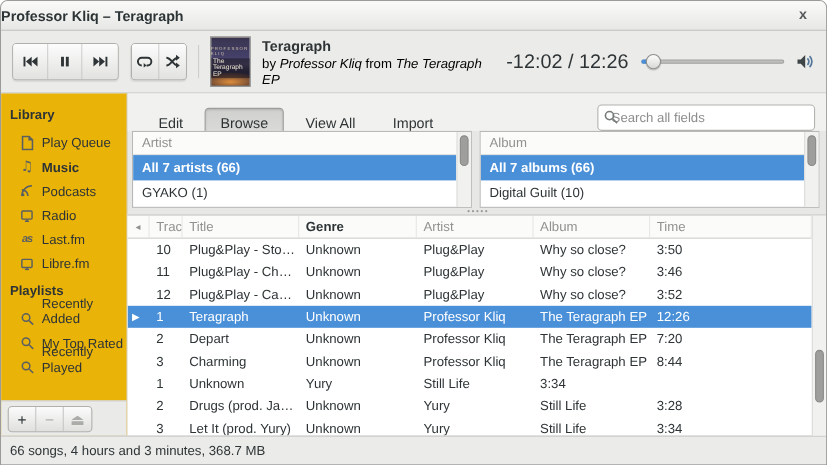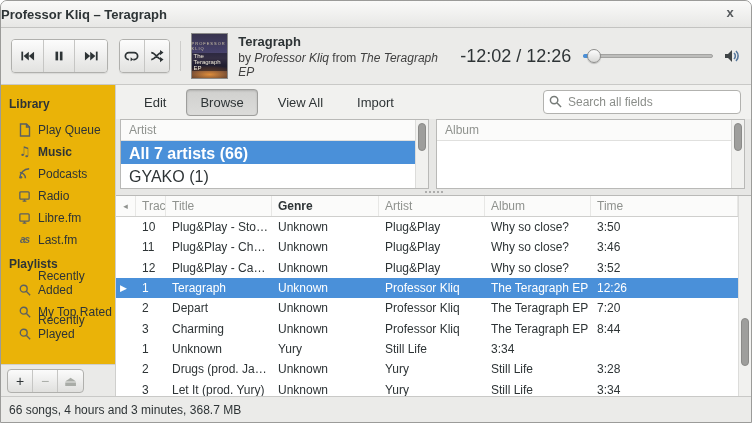--- a/index.html
+++ b/index.html
@@ -27,21 +27,21 @@
   .tool-sep { width:1px; height:30px; background:#cdcdcb; margin:0 10px; }
   .album-art { width:46px; height:46px; border:1px solid #8b8b89; margin-right:10px;
     background:
       radial-gradient(ellipse 40px 12px at 50% 92%, rgba(255,160,60,.85), rgba(255,140,40,.25) 60%, transparent 75%),
       linear-gradient(#38344e 0%, #45406a 40%, #5d5273 55%, #33304a 70%, #201d2e 100%);
     display:flex; flex-direction:column; align-items:center; justify-content:center; gap:2px; }
   .album-art .art-l1 { font-size:4px; letter-spacing:1px; color:#cfc4a8; }
   .album-art .art-l2 { font-size:6px; color:#efe9d8; background:rgba(20,18,30,.55); padding:0 2px; }
   .track-info { display:flex; flex-direction:column; justify-content:center; gap:2px; min-width:210px; }
   .track-title { font-weight:bold; font-size:13px; }
-  .track-byline { font-size:12px; color:#404040; }
+  .track-byline { font-size:12px; color:#000000; }
   .track-byline i { font-style:italic; }
   .time-display { margin-left:auto; font-size:18px; white-space:nowrap; padding:0 12px; }
   .seek { width:160px; height:14px; position:relative; display:flex; align-items:center; }
   .seek .track { position:absolute; left:0; right:0; height:4px; background:#bdbdbb;
     border:1px solid #a3a3a1; border-radius:3px; }
   .seek .fill { position:absolute; left:0; width:10px; height:4px; background:#4a90d9; border-radius:3px 0 0 3px; }
   .seek .knob { position:absolute; left:4px; width:14px; height:14px; border-radius:50%;
     background:linear-gradient(#fdfdfd,#d8d8d6); border:1px solid #8e8e8c; box-shadow:0 1px 1px rgba(0,0,0,.2); }
   .volume { margin-left:10px; width:22px; display:flex; justify-content:center; }
 
@@ -61,37 +61,37 @@
   .mini-group { display:flex; border:1px solid #b0b0ad; border-radius:4px; overflow:hidden;
     background:linear-gradient(#fbfbfb,#e0e0de); }
   .mini-btn { width:25px; height:22px; display:flex; align-items:center; justify-content:center;
     border-right:1px solid #c6c6c4; font-size:14px; color:#2e3436; }
   .mini-btn:last-child { border-right:none; }
   .mini-btn.disabled { color:#a9aca7; }
 
   .content { flex:1; display:flex; flex-direction:column; background:#e7e7e5; min-width:0; }
 
   
-  .tabbar { height:34px; flex:0 0 34px; background:#f1f1ef; display:flex; align-items:center; padding-left:14px; }
+  .tabbar { height:34px; flex:0 0 34px; background:#f1f1ef; display:flex; align-items:flex-end; padding-left:14px; }
   .tab { padding:5px 13px; margin-right:6px; font-size:13px; color:#2e3436; border:1px solid transparent; border-radius:4px; }
   .tab.active { background:linear-gradient(#d0d0ce,#dcdcda); border-color:#9e9e9c;
     box-shadow:inset 0 1px 2px rgba(0,0,0,.15); }
   .searchbox { margin-left:auto; margin-right:10px; width:198px; height:24px; position:relative; }
   .searchbox svg { position:absolute; left:6px; top:5px; color:#767b78; }
   .searchbox input { width:100%; height:100%; border:1px solid #b2b2af; border-radius:4px;
-    padding:0 6px 0 24px; font-family:"Liberation Sans",sans-serif; font-size:12px; color:#2e3436; background:#fff; outline:none; }
+    padding:0 6px 0 12px; font-family:"Liberation Sans",sans-serif; font-size:12px; color:#2e3436; background:#fff; outline:none; }
   .searchbox input::placeholder { color:#8b8e8a; }
 
   
   .browser { height:70px; flex:0 0 70px; display:flex; gap:7px; padding:0 6px 0 4px; }
   .pane { flex:1; border:1px solid #b9b9b7; background:#fff; display:flex; min-width:0; }
   .pane-body { flex:1; display:flex; flex-direction:column; min-width:0; overflow:hidden; }
   .pane-header { height:21px; flex:0 0 21px; background:#fbfbfa; border-bottom:1px solid #e0e0de;
     color:#8f928e; padding:3px 0 0 8px; font-size:12px; }
-  .pane-row { height:23px; flex:0 0 23px; padding:4px 0 0 8px; font-size:16px; white-space:nowrap;
+  .pane-row { height:23px; flex:0 0 23px; padding:4px 0 0 8px; font-size:12px; white-space:nowrap;
     overflow:hidden; text-overflow:ellipsis; }
   .pane-row.selected { background:#4a90d9; color:#fff; font-weight:bold; }
   .vscroll { width:13px; flex:0 0 13px; background:#f1f1ef; border-left:1px solid #dcdcda; position:relative; }
   .vthumb { position:absolute; left:2px; right:2px; border-radius:5px; background:#9e9e9c; border:1px solid #8a8a88; }
 
   
   .splitter { height:6px; flex:0 0 6px; display:flex; align-items:center; justify-content:center; }
   .grip { width:2px; height:2px; border-radius:50%; background:#9a9a98;
     box-shadow:4px 0 0 #9a9a98, 8px 0 0 #9a9a98, -4px 0 0 #9a9a98, -8px 0 0 #9a9a98; }
 
@@ -248,33 +248,33 @@
                 <svg width="13" height="13" viewBox="0 0 14 14" fill="none" stroke="currentColor" stroke-width="1.4">
                   <rect x="2" y="3" width="10" height="8" rx="1"></rect>
                   <path d="M5 13h4"></path>
                   <path d="M7 11v2"></path>
                 </svg>
               </span>
               <span>Radio</span>
             </div>
             <div class="side-item">
               <span class="icn">
+                <span class="lastfm-glyph">as</span>
+              </span>
+              <span>Last.fm</span>
+            </div>
+            <div class="side-item">
+              <span class="icn">
                 <svg width="13" height="13" viewBox="0 0 14 14" fill="none" stroke="currentColor" stroke-width="1.4">
                   <rect x="2" y="3" width="10" height="8" rx="1"></rect>
                   <path d="M5 13h4"></path>
                   <path d="M7 11v2"></path>
                 </svg>
               </span>
               <span>Libre.fm</span>
-            </div>
-            <div class="side-item">
-              <span class="icn">
-                <span class="lastfm-glyph">as</span>
-              </span>
-              <span>Last.fm</span>
             </div>
           </div>
         <div class="side-header" style="margin-top:6px">Playlists</div>
         <div id="playlist-items">
             <div class="side-item">
               <span class="icn">
                 <svg width="12" height="12" viewBox="0 0 14 14" fill="none" stroke="currentColor" stroke-width="1.6">
                   <circle cx="5.5" cy="5.5" r="4"></circle>
                   <path d="M8.7 8.7L13 13"></path>
                 </svg>
@@ -334,20 +334,24 @@
                 <div class="pane-row">GYAKO (1)</div>
               </div>
           </div>
           <div class="vscroll">
               <div class="vthumb" style="top:3px;height:28px"></div>
             </div>
         </div>
         <div class="pane">
           <div class="pane-body">
             <div class="pane-header">Album</div>
+            <div id="album-rows">
+                <div class="pane-row selected">All 7 albums (66)</div>
+                <div class="pane-row">Digital Guilt (10)</div>
+              </div>
           </div>
           <div class="vscroll">
               <div class="vthumb" style="top:3px;height:28px"></div>
             </div>
         </div>
       </div>
 
       <div class="splitter">
           <div class="grip"></div>
         </div>

